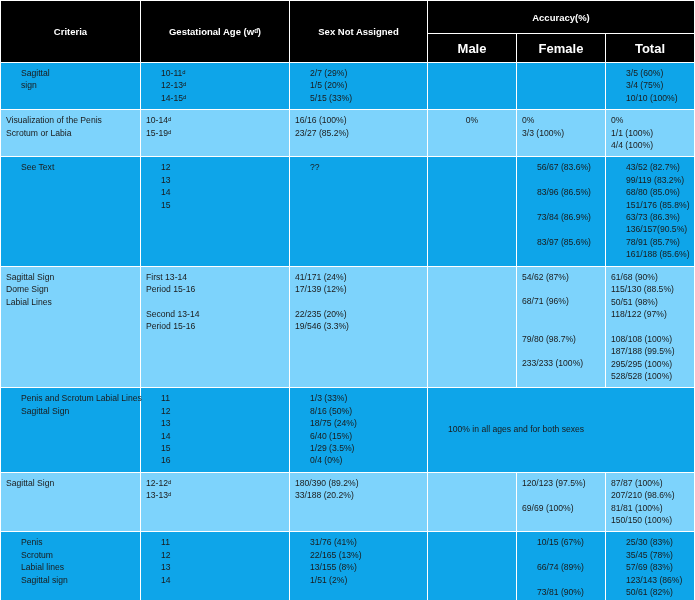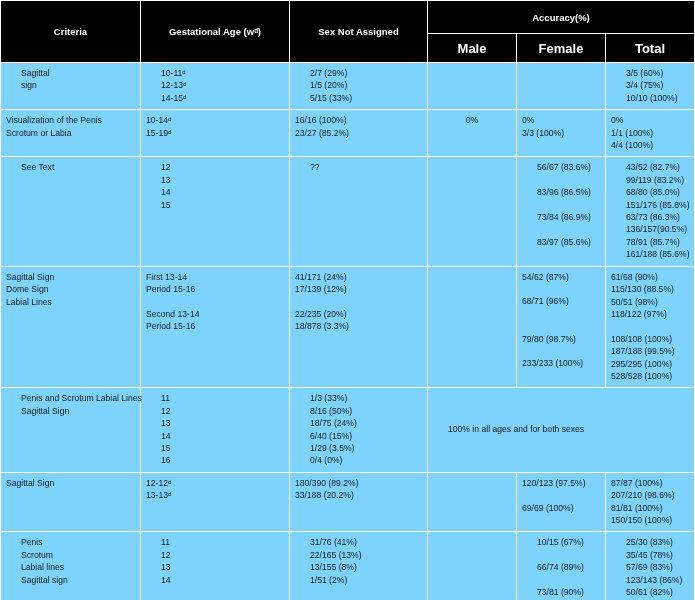--- a/index.html
+++ b/index.html
@@ -39,21 +39,21 @@
     font-size: 13px;
   }
   
   tbody td {
     border: 1px solid #ffffff;
     padding: 4px 5px 5px 5px;
     vertical-align: top;
     line-height: 12.4px;
     font-size: 8.6px;
   }
-  tbody tr.band-a td { background: #7dd3fc; padding-left: 20px; }
+  tbody tr.band-a td { background: #0ea5e9; padding-left: 20px; }
   tbody tr.band-b td { background: #7dd3fc; }
   tbody tr.band-a td.col-crit,
   tbody tr.band-b td.col-crit { }
   .col-crit { width: 133px; }
   .col-ga   { width: 142px; }
   .col-sna  { width: 131px; }
   .col-male { width: 98px; text-align: center; }
   .col-fem  { width: 101px; }
   .col-tot  { width: 90px; }
   .cell-lines > div {
@@ -184,21 +184,21 @@
           <div>Period 15-16</div>
           <div class="spacer-line">&nbsp;</div>
           <div>Second 13-14</div>
           <div>Period 15-16</div>
         </td>
         <td class="col-sna cell-lines">
           <div>41/171 (24%)</div>
           <div>17/139 (12%)</div>
           <div class="spacer-line">&nbsp;</div>
           <div>22/235 (20%)</div>
-          <div>18/878 (3.3%)</div>
+          <div>19/546 (3.3%)</div>
         </td>
         <td class="col-male cell-lines">
           <div class="spacer-line">&nbsp;</div>
         </td>
         <td class="col-fem cell-lines">
           <div>54/62 (87%)</div>
           <div class="spacer-line">&nbsp;</div>
           <div>68/71 (96%)</div>
           <div class="spacer-line">&nbsp;</div>
           <div class="spacer-line">&nbsp;</div>

